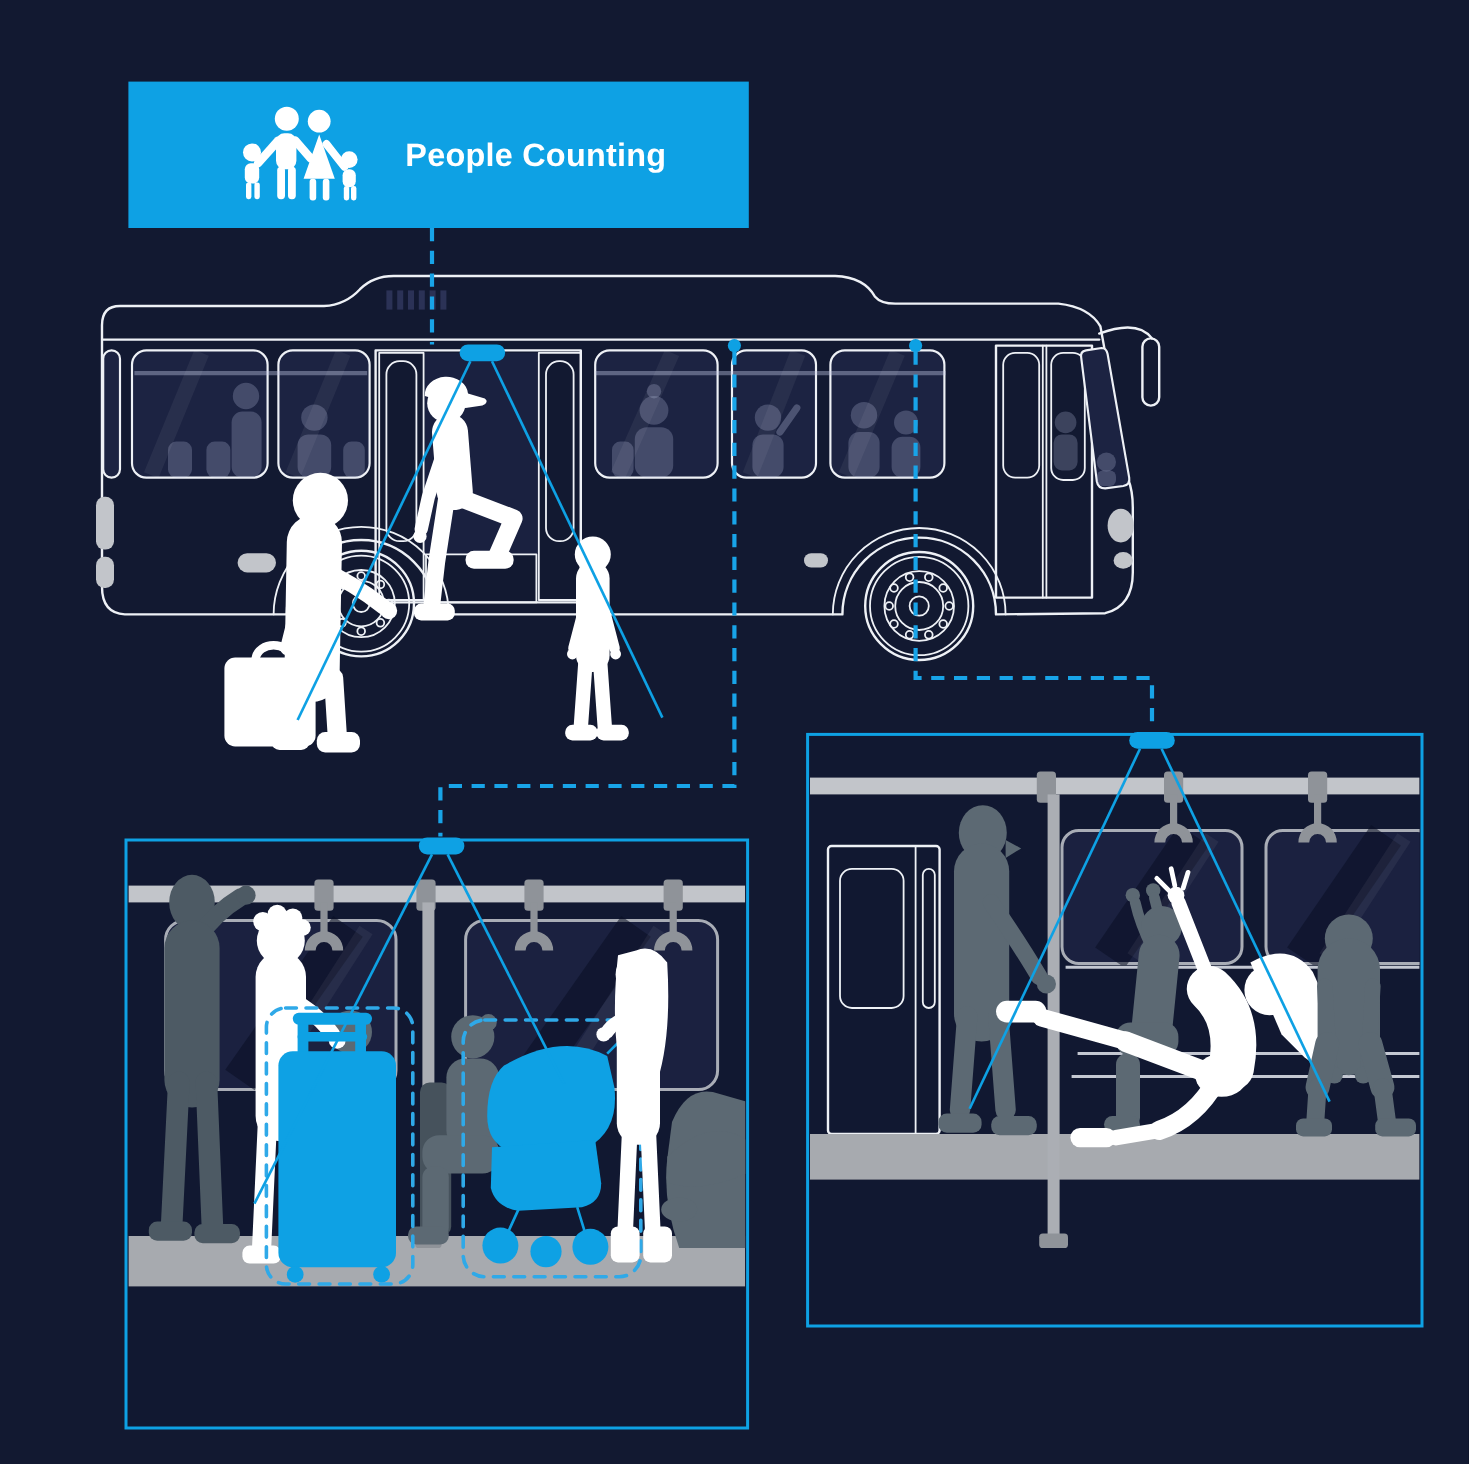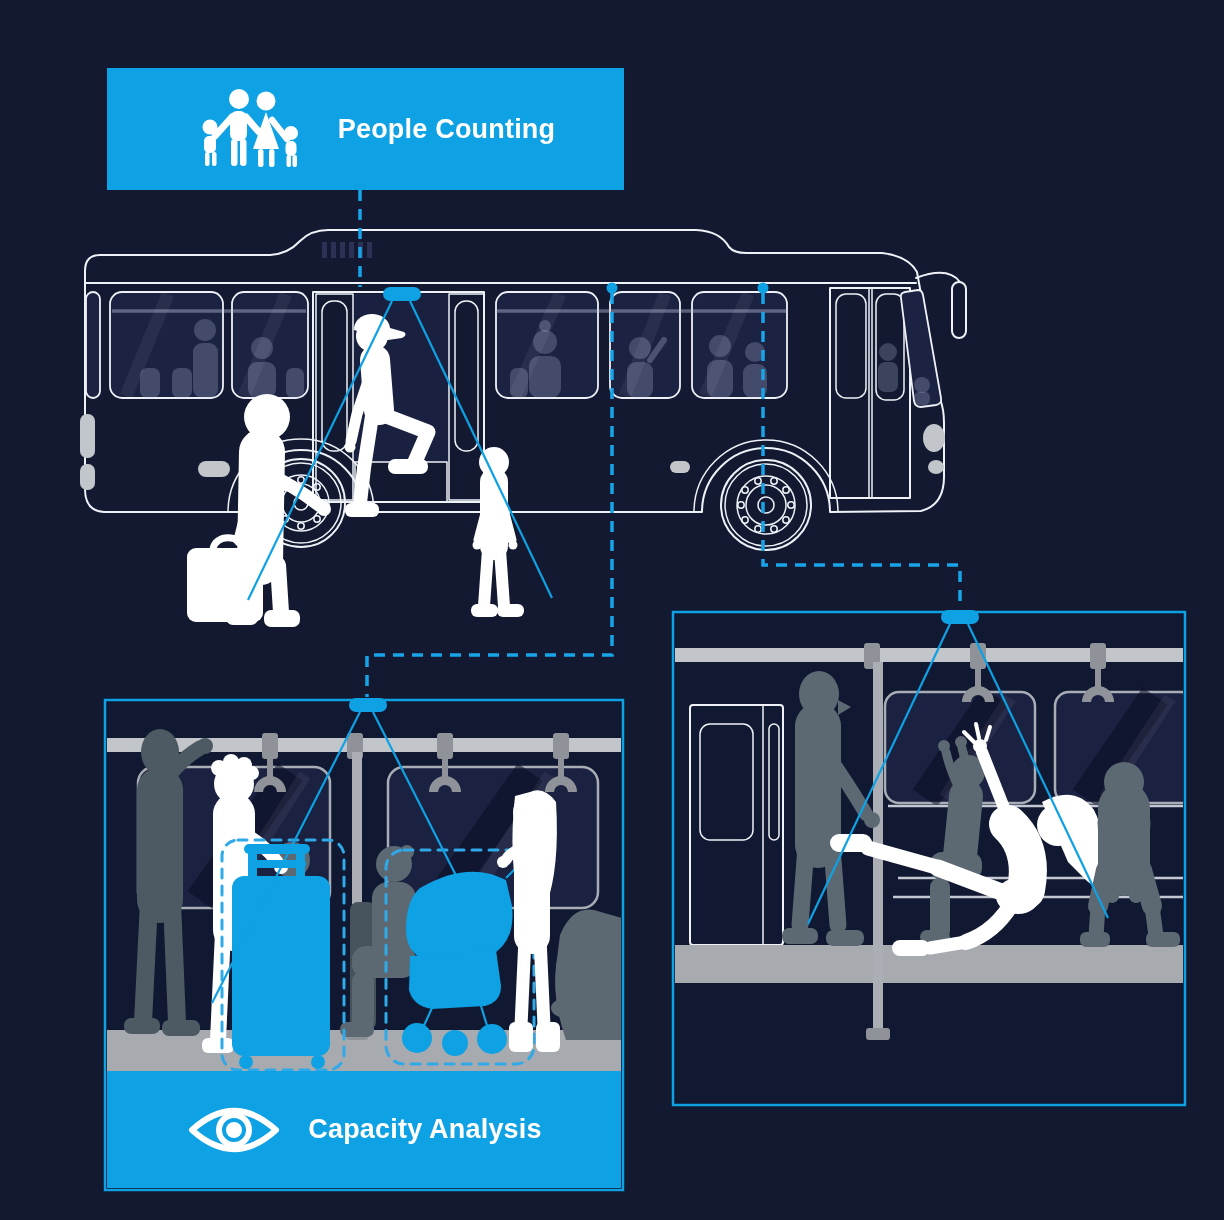--- a/index.html
+++ b/index.html
@@ -484,23 +484,15 @@
       <rect x="22" y="65" width="4.5" height="14" rx="2" stroke="none"></rect>
       <circle cx="101" cy="46" r="7" stroke="none"></circle>
       <rect x="95.5" y="54" width="11" height="15" rx="5" stroke="none"></rect>
       <rect x="96.5" y="68" width="4.5" height="12" rx="2" stroke="none"></rect>
       <rect x="102.5" y="68" width="4.5" height="12" rx="2" stroke="none"></rect>
     </g>
   </svg>
   <span class="label">People Counting</span>
 </div>
 
-<div class="footer-cap">
-  <svg width="96" height="60" viewBox="0 0 96 60">
-    <path d="M6,30 Q48,-8 90,30 Q48,68 6,30 Z" fill="none" stroke="#FFFFFF" stroke-width="6" stroke-linejoin="round"></path>
-    <circle cx="48" cy="30" r="15" fill="none" stroke="#FFFFFF" stroke-width="6"></circle>
-    <circle cx="48" cy="30" r="8" fill="#FFFFFF"></circle>
-  </svg>
-  <span class="label">Capacity Analysis</span>
+
+
 </div>
 
-
-</div>
-
 </body></html>

